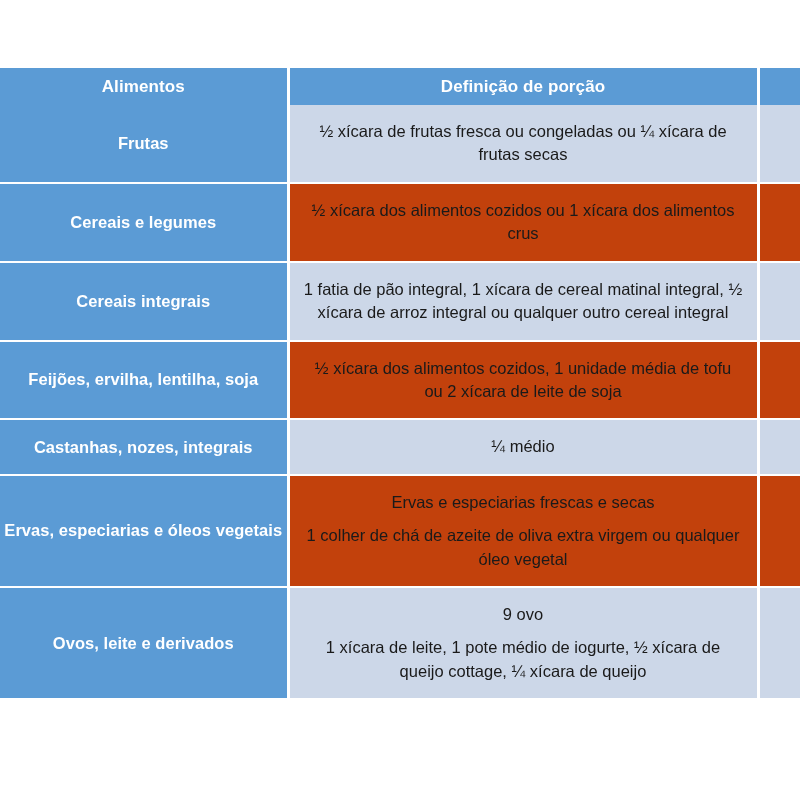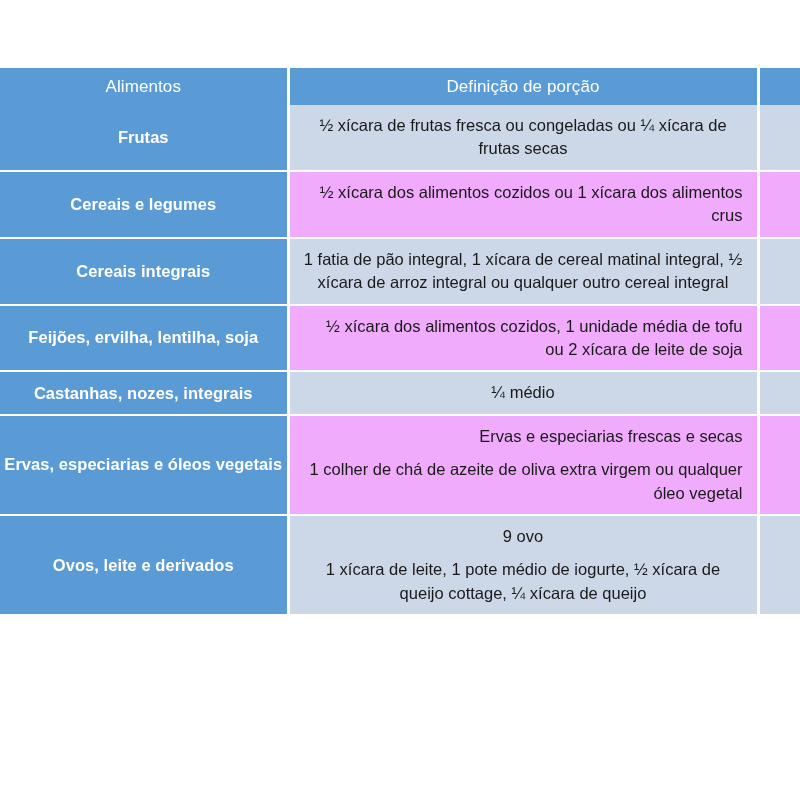--- a/index.html
+++ b/index.html
@@ -39,21 +39,21 @@
   }
 
   table.portions col.c-food   { width: 288px; }
   table.portions col.c-def    { width: 470px; }
   table.portions col.c-por    { width: 222px; }
 
   
   thead th {
     background: #5b9bd5;
     color: #ffffff;
-    font-weight: normal;
+    font-weight: bold;
     font-size: 17px;
     text-align: center;
     vertical-align: middle;
     height: 37px;
     padding: 0 6px;
     border: none;
     border-right: 3px solid #ffffff;
     letter-spacing: 0.1px;
   }
   thead th.col-por { border-right: none; }
@@ -73,29 +73,29 @@
     white-space: nowrap;
     letter-spacing: 0.05px;
   }
 
   
   td.def, td.por {
     font-size: 16.5px;
     color: #1a1a1a;
     text-align: center;
     vertical-align: middle;
-    padding: 9px 14px;
+    padding: 15px 14px;
     border: none;
     border-bottom: 2px solid #ffffff;
     line-height: 1.42;
   }
   td.def { border-right: 3px solid #ffffff; }
 
   tr.band-a td.def, tr.band-a td.por { background: #ccd7e8; }
-  tr.band-b td.def, tr.band-b td.por { background: #f0abfc; text-align: right; }
+  tr.band-b td.def, tr.band-b td.por { background: #c2410c; }
 
   td.def p, td.por p { margin: 0; }
   td.def p + p { margin-top: 10px; }
 
   tr.last td { border-bottom: none; }
 
   
   #table-bottom-rule {
     position: absolute;
     left: 0;

